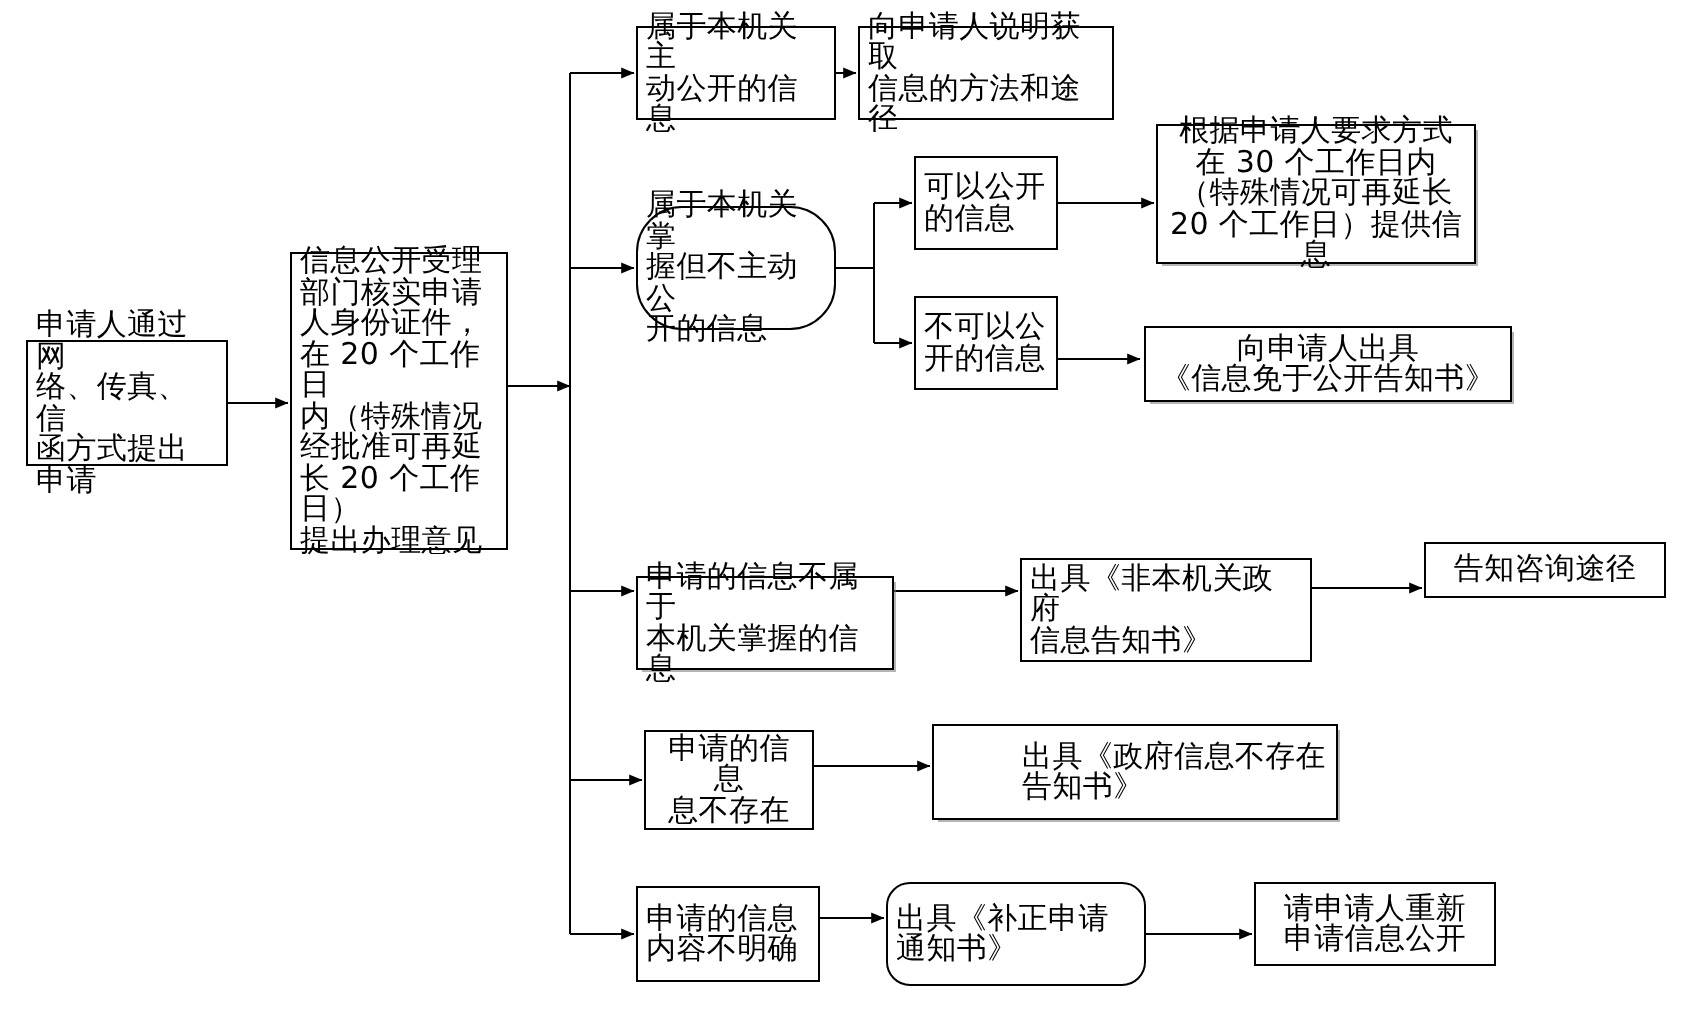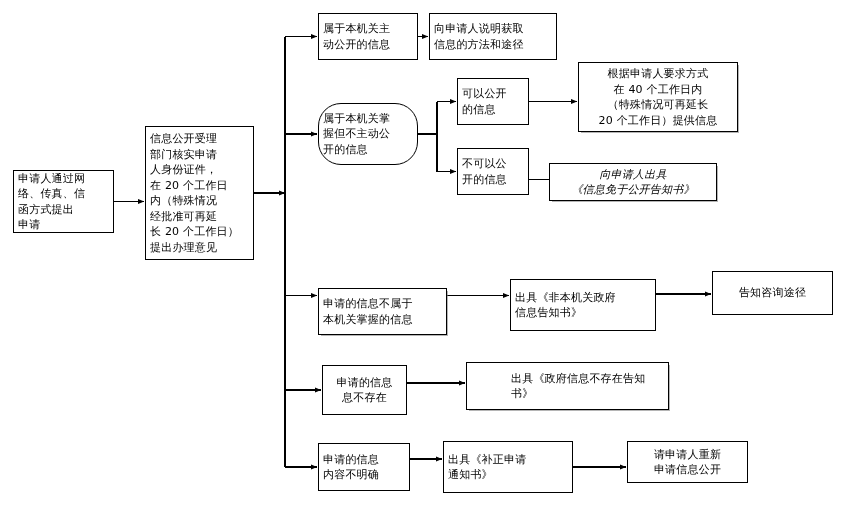--- a/index.html
+++ b/index.html
@@ -30,21 +30,21 @@
     border: 1px solid #000000;
     background: #ffffff;
     display: flex;
     align-items: center;
     justify-content: center;
     padding: 2px 4px;
     z-index: 2;
   }
   .node .node-text {
     display: block;
-    font-size: 11px;
+    font-size: 15px;
     line-height: 15.5px;
     color: #000000;
     white-space: pre-line;
     letter-spacing: 0.2px;
   }
   .node.align-left .node-text {
     text-align: left;
     width: 100%;
   }
   .node.align-center .node-text {
@@ -91,21 +91,21 @@
       </g>
   </svg>
 
   <div id="nodes-layer">
       <div class="node align-left" style="left: 13px; top: 170px; width: 101px; height: 63px;">
         <span class="node-text">申请人通过网
 络、传真、信
 函方式提出
 申请</span>
       </div>
-      <div class="node align-left" style="left: 145px; top: 126px; width: 109px; height: 134px;">
+      <div class="node align-left" style="left: 145px; top: 126px; width: 109px; height: 149px;">
         <span class="node-text">信息公开受理
 部门核实申请
 人身份证件，
 在 20 个工作日
 内（特殊情况
 经批准可再延
 长 20 个工作日）
 提出办理意见</span>
       </div>
       <div class="node align-left" style="left: 318px; top: 13px; width: 100px; height: 47px;">
@@ -124,51 +124,51 @@
       <div class="node align-left" style="left: 457px; top: 78px; width: 72px; height: 47px;">
         <span class="node-text">可以公开
 的信息</span>
       </div>
       <div class="node align-left" style="left: 457px; top: 148px; width: 72px; height: 47px;">
         <span class="node-text">不可以公
 开的信息</span>
       </div>
       <div class="node align-center shadowed" style="left: 578px; top: 62px; width: 160px; height: 70px;">
         <span class="node-text">根据申请人要求方式
-在 40 个工作日内
+在 30 个工作日内
 （特殊情况可再延长
 20 个工作日）提供信息</span>
       </div>
-      <div class="node align-center shadowed" style="left: 549px; top: 163px; width: 168px; height: 38px; font-style: italic;">
+      <div class="node align-center shadowed" style="left: 572px; top: 163px; width: 184px; height: 38px;">
         <span class="node-text">向申请人出具
 《信息免于公开告知书》</span>
       </div>
       <div class="node align-left shadowed" style="left: 318px; top: 288px; width: 129px; height: 47px;">
         <span class="node-text">申请的信息不属于
 本机关掌握的信息</span>
       </div>
       <div class="node align-left" style="left: 510px; top: 268px; width: 146px; height: 52px; margin-top: 11px;">
         <span class="node-text">出具《非本机关政府
 信息告知书》</span>
       </div>
-      <div class="node align-center" style="left: 712px; top: 271px; width: 121px; height: 44px;">
+      <div class="node align-center" style="left: 712px; top: 271px; width: 121px; height: 28px;">
         <span class="node-text">告知咨询途径</span>
       </div>
       <div class="node align-center" style="left: 322px; top: 365px; width: 85px; height: 50px;">
         <span class="node-text">申请的信息
 息不存在</span>
       </div>
       <div class="node align-left shadowed" style="left: 466px; top: 362px; width: 203px; height: 48px; padding-left: 44px;">
         <span class="node-text">出具《政府信息不存在告知书》</span>
       </div>
       <div class="node align-left" style="left: 318px; top: 443px; width: 92px; height: 48px;">
         <span class="node-text">申请的信息
 内容不明确</span>
       </div>
-      <div class="node align-left" style="left: 443px; top: 441px; width: 130px; height: 52px;">
+      <div class="node align-left" style="left: 443px; top: 441px; width: 130px; height: 52px; border-radius: 12px;">
         <span class="node-text">出具《补正申请
 通知书》</span>
       </div>
       <div class="node align-center" style="left: 627px; top: 441px; width: 121px; height: 42px;">
         <span class="node-text">请申请人重新
 申请信息公开</span>
       </div>
     </div>
 
 </div>

